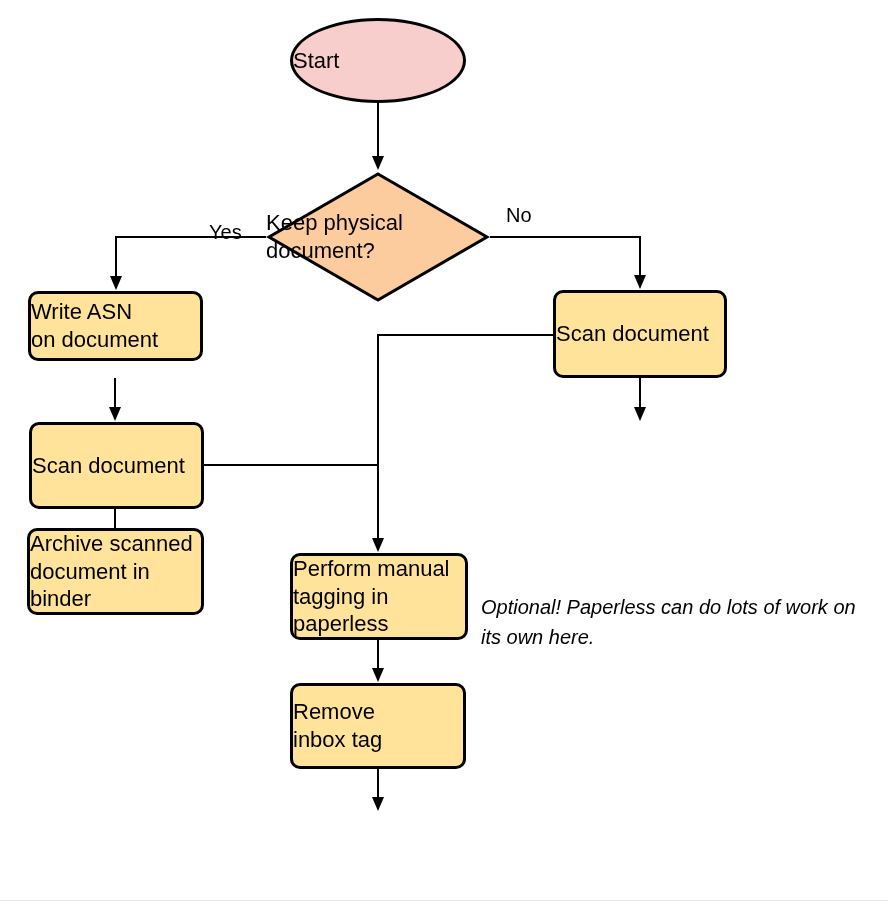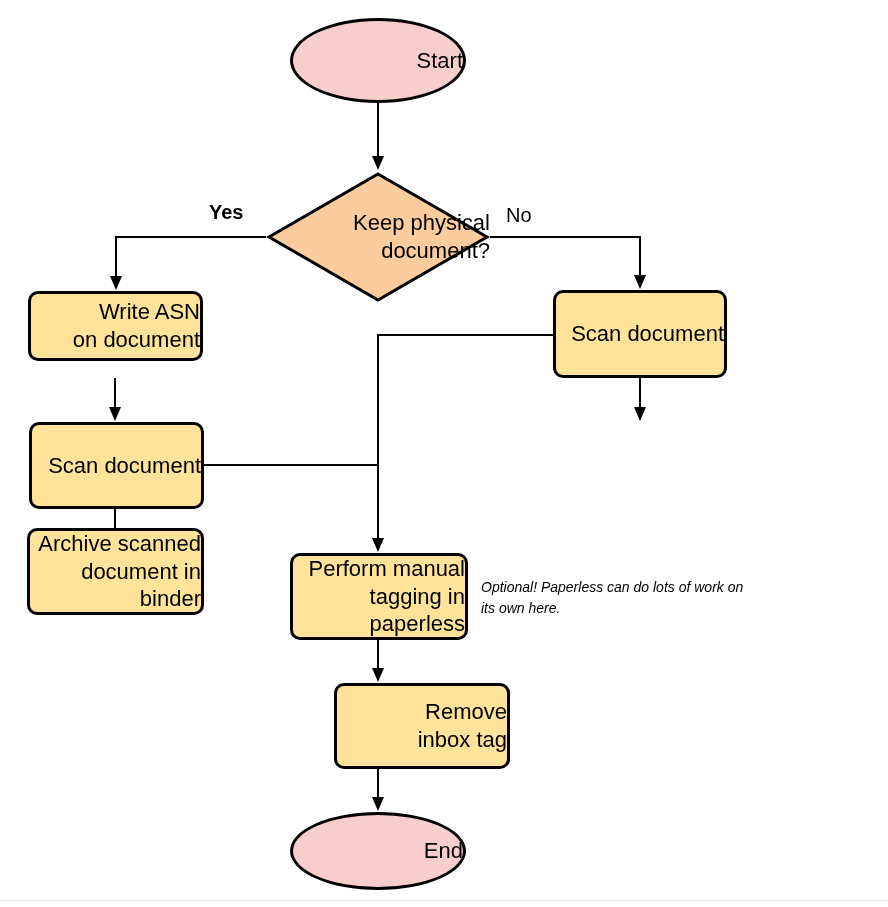--- a/index.html
+++ b/index.html
@@ -28,21 +28,21 @@
     stroke-width: 2;
   }
   .arrow-head {
     fill: var(--line, #000000);
   }
   .node {
     position: absolute;
     display: flex;
     align-items: center;
     justify-content: center;
-    text-align: right;
+    text-align: left;
     font-size: 22px;
     line-height: 1.26;
     box-sizing: border-box;
   }
   .node-label {
     white-space: pre-line;
     display: block;
     width: 100%;
   }
   .terminal {
@@ -69,37 +69,37 @@
     z-index: 1;
   }
   #n-start     { left: 290px; top: 18px;  width: 176px; height: 85px; }
   #n-decision  { left: 266px; top: 172px; width: 224px; height: 130px; }
   #n-write-asn { left: 28px;  top: 291px; width: 175px; height: 70px; }
   #n-scan-left { left: 29px;  top: 422px; width: 175px; height: 87px; }
   #n-archive   { left: 27px;  top: 528px; width: 177px; height: 87px; }
   #n-scan-right{ left: 553px; top: 290px; width: 174px; height: 88px; }
   #n-trash     { left: 553px; top: 422px; width: 174px; height: 88px; }
   #n-tagging   { left: 290px; top: 553px; width: 178px; height: 87px; }
-  #n-remove    { left: 290px; top: 683px; width: 176px; height: 86px; margin-left: 44px; }
+  #n-remove    { left: 290px; top: 683px; width: 176px; height: 86px; }
   #n-end       { left: 290px; top: 812px; width: 176px; height: 78px; }
 
   .edge-label {
     position: absolute;
     font-size: 20px;
     line-height: 1.1;
   }
-  #lbl-yes { left: 209px; top: 201px; font-weight: bold; }
+  #lbl-yes { left: 209px; top: 221px; }
   #lbl-no  { left: 506px; top: 204px; }
 
   .annotation {
     position: absolute;
     left: 481px;
-    top: 577px;
+    top: 592px;
     width: 406px;
-    font-size: 14px;
+    font-size: 20px;
     font-style: italic;
     line-height: 1.5;
     white-space: pre-line;
   }
   .page-edge {
     position: absolute;
     left: 0;
     right: 0;
     top: 900px;
     height: 0;
@@ -165,23 +165,20 @@
     <span class="node-label">Perform manual
 tagging in
 paperless</span>
   </div>
 
   <div class="node process" id="n-remove">
     <span class="node-label">Remove
 inbox tag</span>
   </div>
 
-  <div class="node terminal" id="n-end">
-    <span class="node-label">End</span>
-  </div>
 
   <div class="edge-label" id="lbl-yes">Yes</div>
   <div class="edge-label" id="lbl-no">No</div>
 
   <div class="annotation">Optional! Paperless can do lots of work on
 its own here.</div>
 
   <div class="page-edge"></div>
 
 </div>

